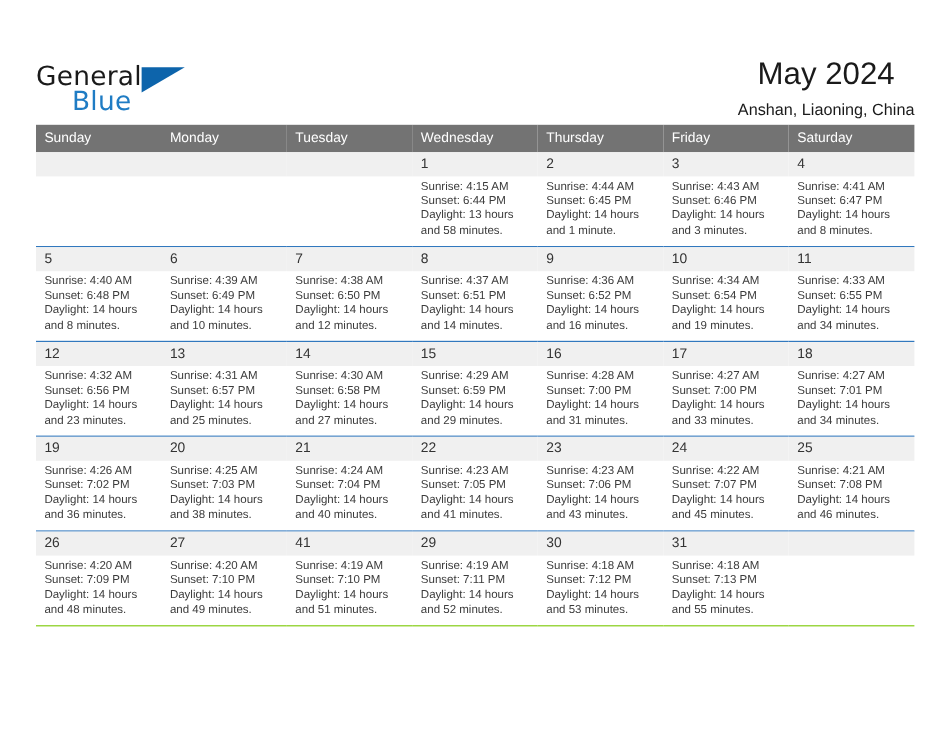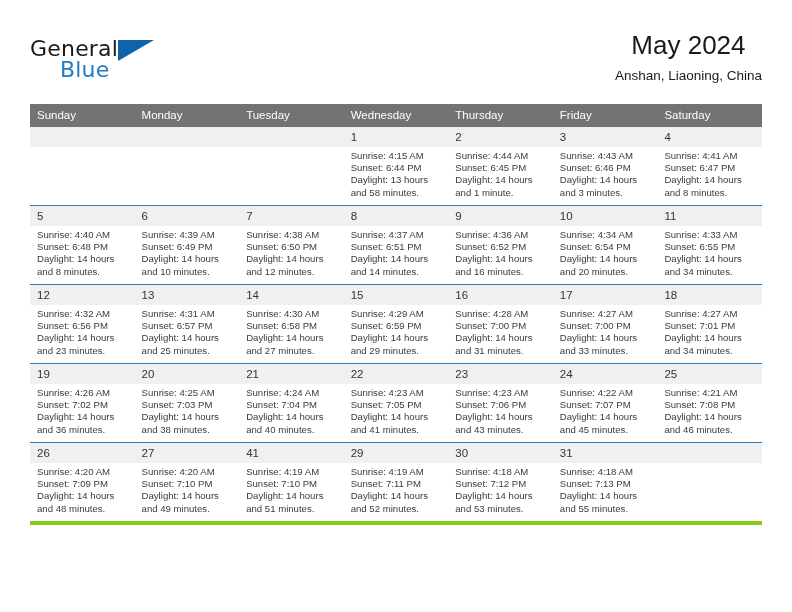--- a/index.html
+++ b/index.html
@@ -18,21 +18,21 @@
     position: relative;
     width: 792px;
     height: 612px;
     box-sizing: border-box;
   }
 
   
   .header {
     position: absolute;
     left: 30px;
-    top: 28px;
+    top: 44px;
     right: 30px;
     height: 70px;
   }
   .brand {
     position: absolute;
     left: 0;
     top: 8px;
     width: 190px;
     height: 52px;
   }
@@ -109,21 +109,21 @@
   }
   .calendar td {
     vertical-align: top;
     padding: 0;
     border: none;
     border-bottom: 1px solid #3178be;
     height: 78px;
     background: #ffffff;
   }
   .calendar tr.week:last-child td {
-    border-bottom: 4px solid #84cc16;
+    border-bottom: 1px solid #84cc16;
   }
   .cell-inner {
     position: relative;
     height: 78px;
     box-sizing: border-box;
   }
   .daynum {
     background: #f0f0f0;
     font-size: 11.5px;
     color: #333333;
@@ -313,21 +313,21 @@
               </div>
             </div>
           </td>
           <td>
             <div class="cell-inner">
               <div class="daynum">10</div>
               <div class="details">
                 <div>Sunrise: 4:34 AM</div>
                 <div>Sunset: 6:54 PM</div>
                 <div>Daylight: 14 hours</div>
-                <div>and 20 minutes.</div>
+                <div>and 19 minutes.</div>
               </div>
             </div>
           </td>
           <td>
             <div class="cell-inner">
               <div class="daynum">11</div>
               <div class="details">
                 <div>Sunrise: 4:33 AM</div>
                 <div>Sunset: 6:55 PM</div>
                 <div>Daylight: 14 hours</div>

